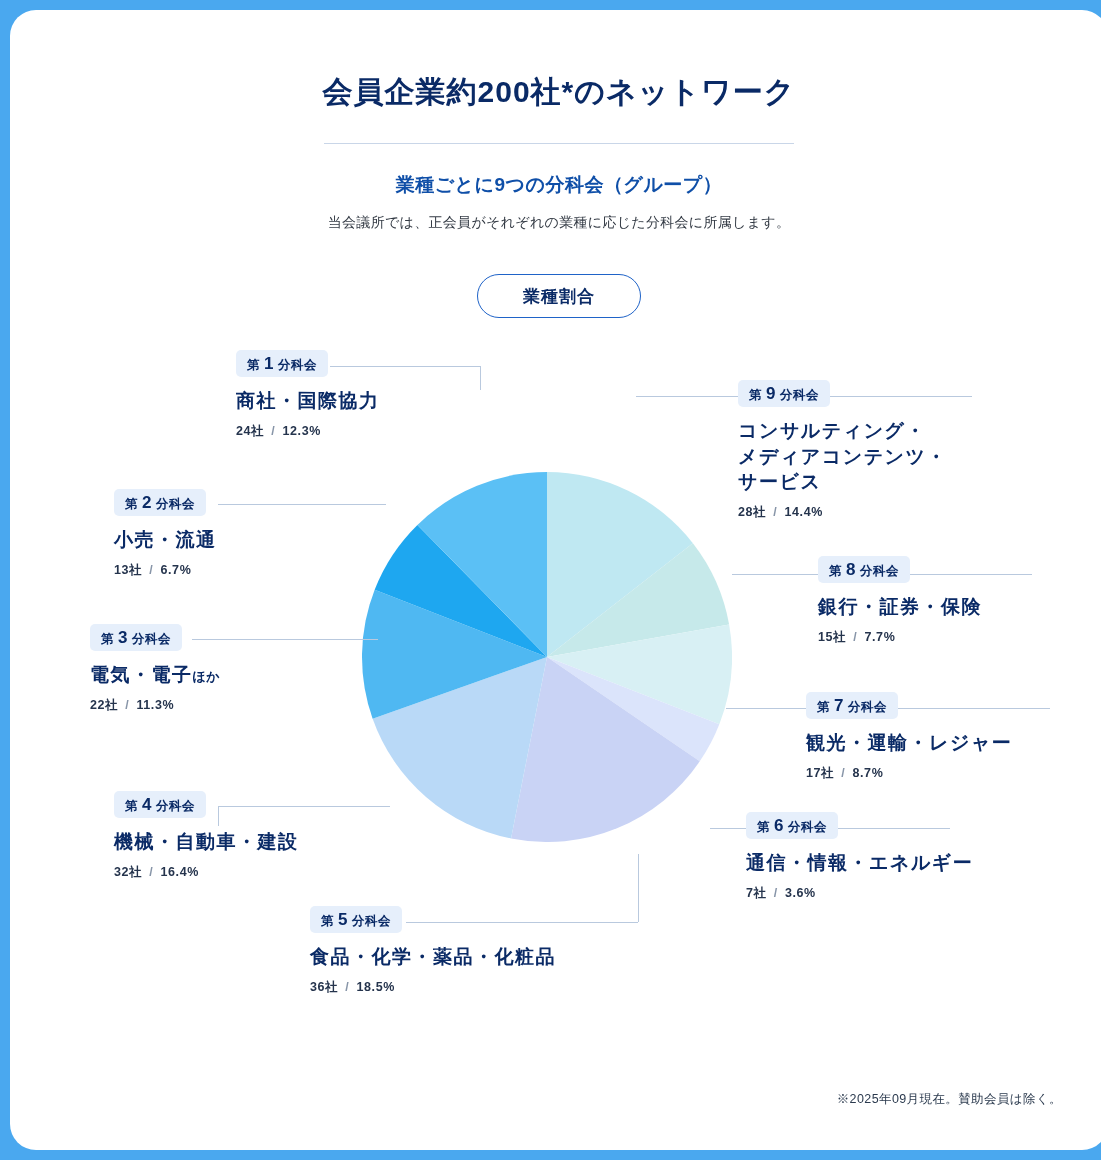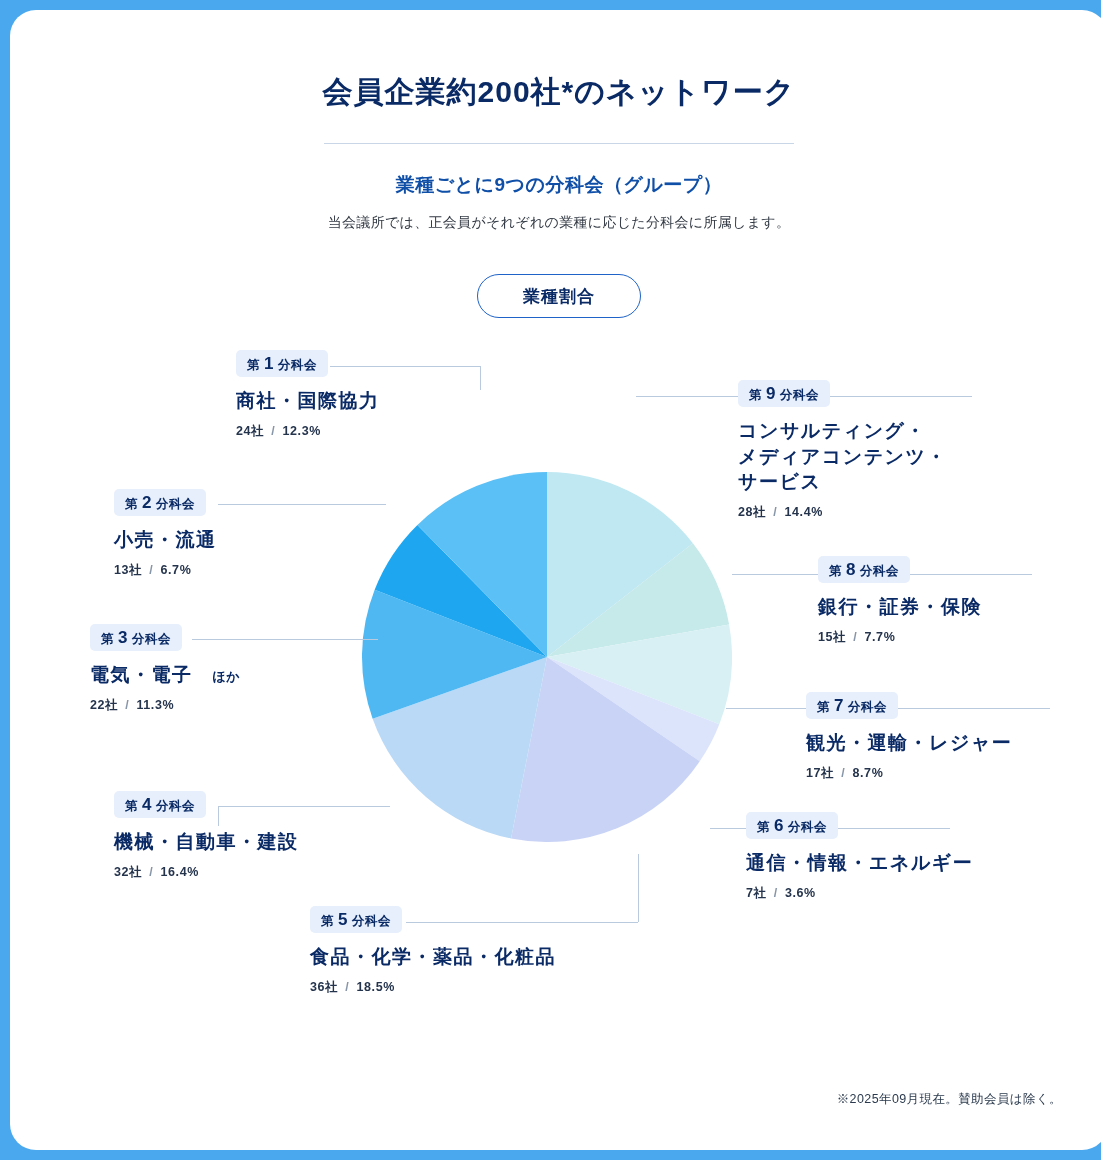--- a/index.html
+++ b/index.html
@@ -111,21 +111,20 @@
     font-weight: bold;
     color: #0a2a66;
     letter-spacing: 1.5px;
     margin-top: 11px;
     line-height: 1.35;
     white-space: nowrap;
   }
   .lname .small {
     font-size: 13px;
     letter-spacing: 0.5px;
-    margin-left: 20px;
   }
   .lname.wrap { white-space: normal; font-family: Liberation Serif, serif; }
   .lstat {
     font-size: 12.5px;
     font-weight: bold;
     color: #25344d;
     letter-spacing: 0.6px;
     margin-top: 9px;
   }
   .lstat .sep { color: #8795a8; margin: 0 3px; }

